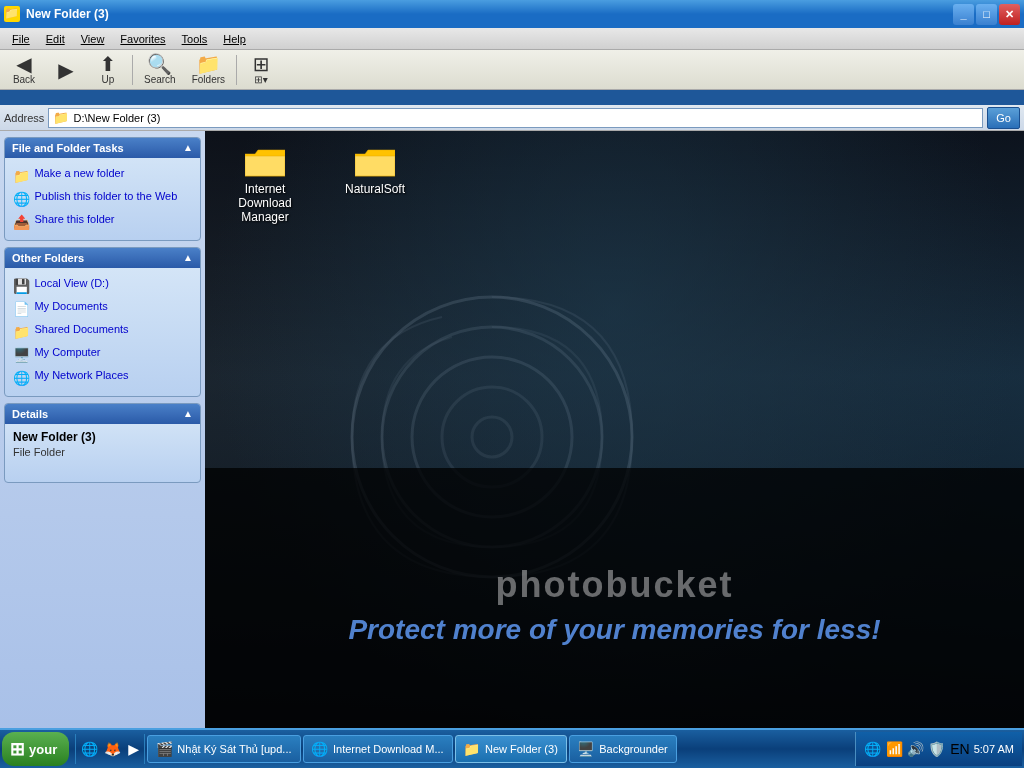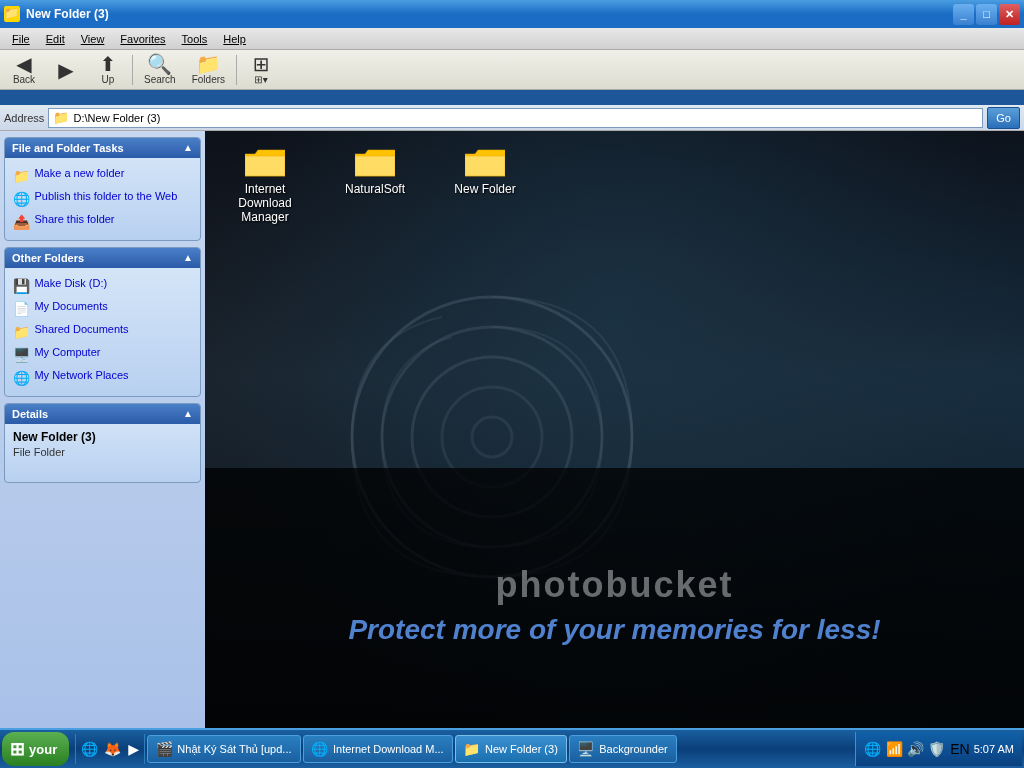--- a/index.html
+++ b/index.html
@@ -283,21 +283,21 @@
     </div>
 
     <div class="panel-section">
       <div class="panel-header">
         <span>Other Folders</span>
         <span class="panel-header-collapse">▲</span>
       </div>
       <div class="panel-body">
         <div class="panel-link">
           <span class="panel-link-icon">💾</span>
-          <span>Make Disk (D:)</span>
+          <span>Local View (D:)</span>
         </div>
         <div class="panel-link">
           <span class="panel-link-icon">📄</span>
           <span>My Documents</span>
         </div>
         <div class="panel-link">
           <span class="panel-link-icon">📁</span>
           <span>Shared Documents</span>
         </div>
         <div class="panel-link">
@@ -355,27 +355,20 @@
         </svg>
         <span class="folder-name">Internet Download Manager</span>
       </div>
       <div class="folder-item">
         <svg class="folder-svg" viewBox="0 0 40 32">
           <path d="M0,8 L10,8 L13,4 L40,4 L40,30 L0,30 Z" fill="#ffc200" stroke="#e6a800" stroke-width="0.5"></path>
           <path d="M0,10 L40,10 L40,30 L0,30 Z" fill="#ffdc64" stroke="#e6a800" stroke-width="0.5"></path>
         </svg>
         <span class="folder-name">NaturalSoft</span>
       </div>
-      <div class="folder-item">
-        <svg class="folder-svg" viewBox="0 0 40 32">
-          <path d="M0,8 L10,8 L13,4 L40,4 L40,30 L0,30 Z" fill="#ffc200" stroke="#e6a800" stroke-width="0.5"></path>
-          <path d="M0,10 L40,10 L40,30 L0,30 Z" fill="#ffdc64" stroke="#e6a800" stroke-width="0.5"></path>
-        </svg>
-        <span class="folder-name">New Folder</span>
-      </div>
     </div>
 
     <div class="photobucket-overlay">
       <div class="photobucket-logo">photobucket</div>
       <div class="photobucket-tagline">Protect more of your memories for less!</div>
     </div>
   </div>
 
 </div>
 

